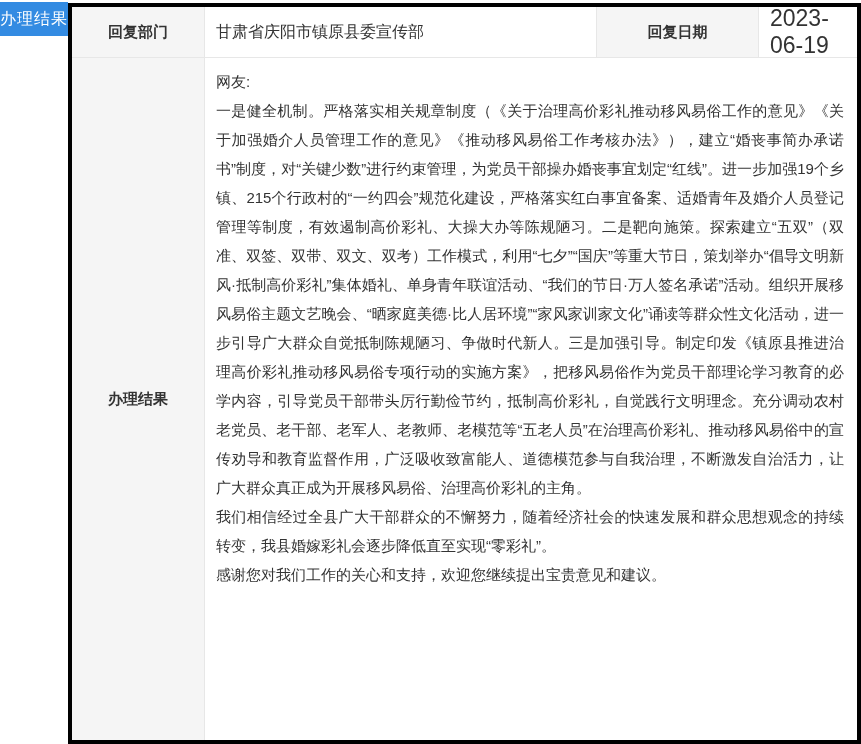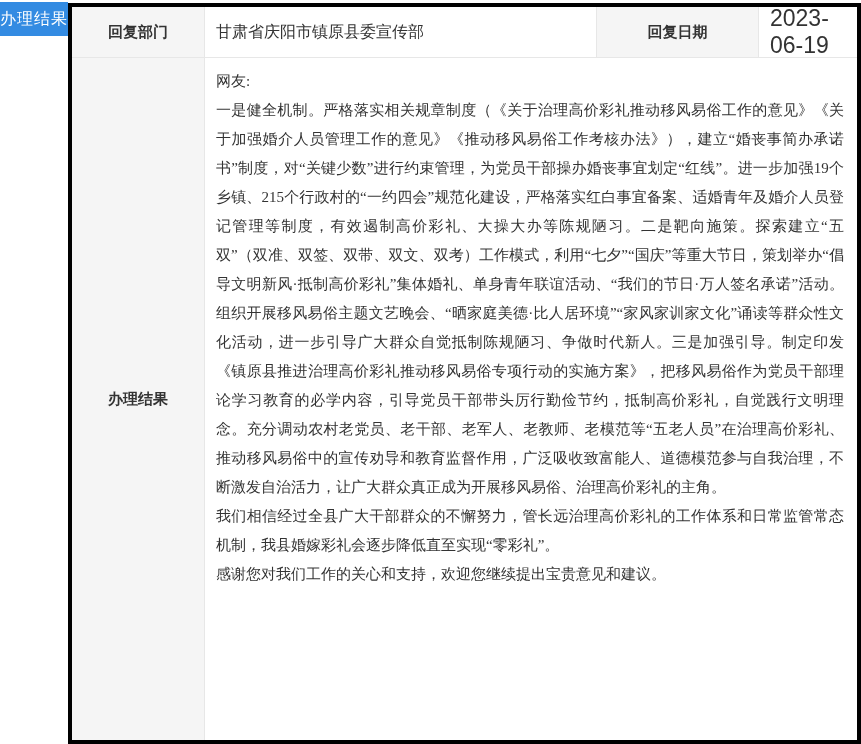--- a/index.html
+++ b/index.html
@@ -49,21 +49,20 @@
     font-size:16px;
     color:#333333;
   }
 
   .date-cell { font-size:23px; color:#333333; }
 
   .result-content {
     grid-column:2 / 5;
     padding:9px 13px 28px 11px;
     overflow:hidden;
-    font-family:Liberation Serif, serif;
   }
   .result-content p {
     margin:0;
     font-size:15px;
     line-height:29px;
     color:#333333;
     text-align:justify;
     text-justify:inter-ideograph;
   }
 </style>
@@ -90,19 +89,19 @@
     <div class="cell value-cell date-cell">
       <span>2023-06-19</span>
     </div>
 
     <div class="cell label-cell">
       <span>办理结果</span>
     </div>
     <div class="cell result-content">
         <p>网友:</p>
         <p>一是健全机制。严格落实相关规章制度（《关于治理高价彩礼推动移风易俗工作的意见》《关于加强婚介人员管理工作的意见》《推动移风易俗工作考核办法》），建立“婚丧事简办承诺书”制度，对“关键少数”进行约束管理，为党员干部操办婚丧事宜划定“红线”。进一步加强19个乡镇、215个行政村的“一约四会”规范化建设，严格落实红白事宜备案、适婚青年及婚介人员登记管理等制度，有效遏制高价彩礼、大操大办等陈规陋习。二是靶向施策。探索建立“五双”（双准、双签、双带、双文、双考）工作模式，利用“七夕”“国庆”等重大节日，策划举办“倡导文明新风·抵制高价彩礼”集体婚礼、单身青年联谊活动、“我们的节日·万人签名承诺”活动。组织开展移风易俗主题文艺晚会、“晒家庭美德·比人居环境”“家风家训家文化”诵读等群众性文化活动，进一步引导广大群众自觉抵制陈规陋习、争做时代新人。三是加强引导。制定印发《镇原县推进治理高价彩礼推动移风易俗专项行动的实施方案》，把移风易俗作为党员干部理论学习教育的必学内容，引导党员干部带头厉行勤俭节约，抵制高价彩礼，自觉践行文明理念。充分调动农村老党员、老干部、老军人、老教师、老模范等“五老人员”在治理高价彩礼、推动移风易俗中的宣传劝导和教育监督作用，广泛吸收致富能人、道德模范参与自我治理，不断激发自治活力，让广大群众真正成为开展移风易俗、治理高价彩礼的主角。</p>
-        <p>我们相信经过全县广大干部群众的不懈努力，管长远治理高价彩礼的工作体系和日常监管常态机制，我县婚嫁彩礼会逐步降低直至实现“零彩礼”。</p>
+        <p>我们相信经过全县广大干部群众的不懈努力，随着经济社会的快速发展和群众思想观念的持续转变，我县婚嫁彩礼会逐步降低直至实现“零彩礼”。</p>
         <p>感谢您对我们工作的关心和支持，欢迎您继续提出宝贵意见和建议。</p>
       </div>
 
   </div>
 
 </div>
 
 </body></html>

